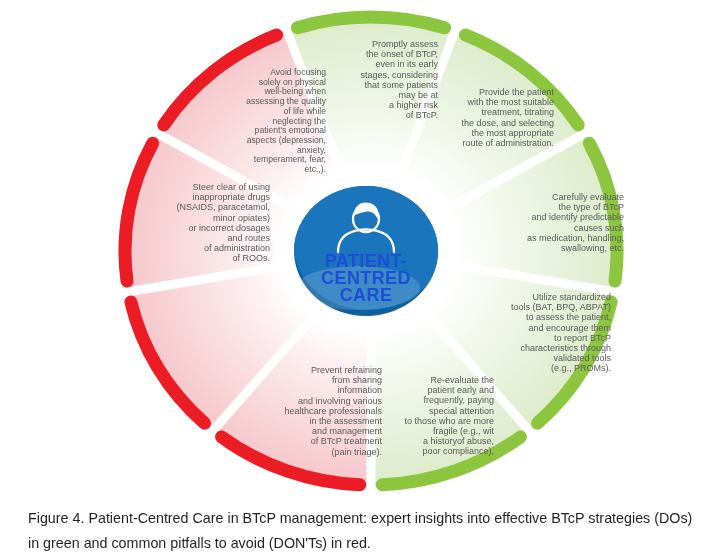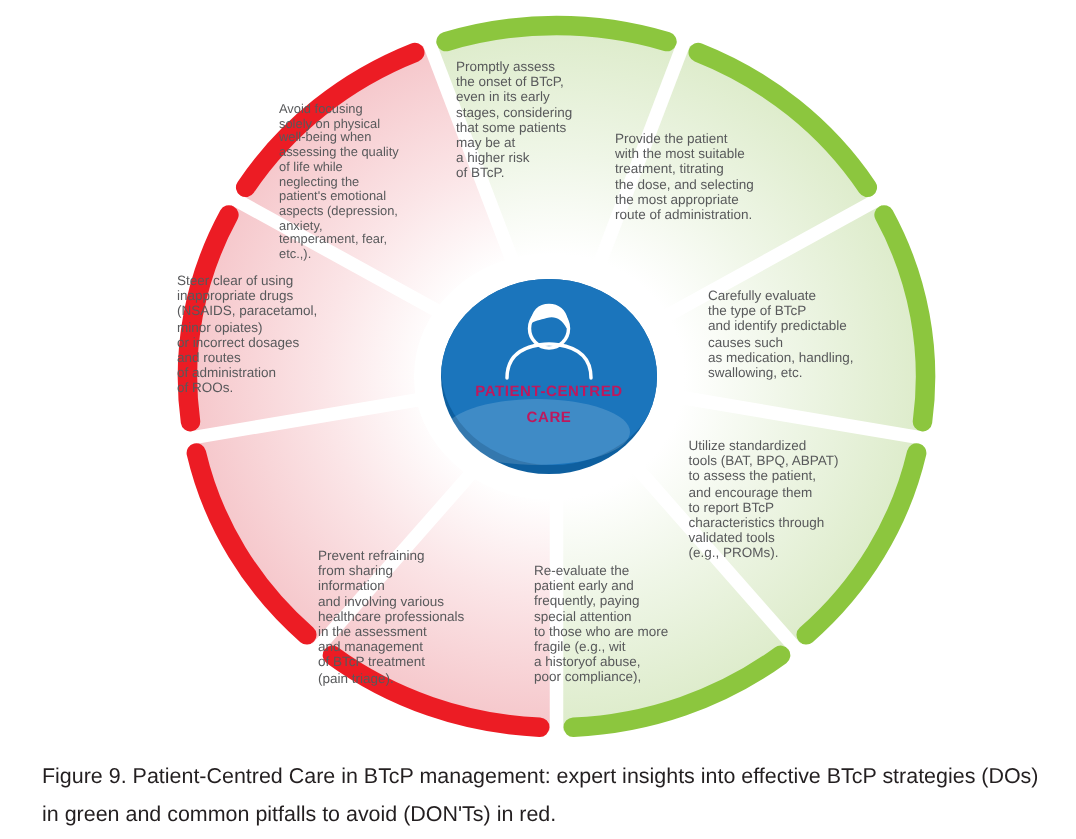--- a/index.html
+++ b/index.html
@@ -5,26 +5,26 @@
   html,body{margin:0;padding:0;background:#ffffff;}
   .stage{
     position:relative;width:717px;height:559px;background:#ffffff;overflow:hidden;
     font-family:"Liberation Sans", sans-serif;
   }
   .stage svg{position:absolute;left:0;top:0;}
   .seg{
     position:absolute;
     font-size:9px;line-height:10.2px;
     color:var(--seg-text,#58595B);
-    text-align:left;white-space:pre-line;
+    text-align:right;white-space:pre-line;
   }
   .seg.small{font-size:8.6px;line-height:9.7px;}
   .center-label{
     position:absolute;left:286px;top:253px;width:160px;
-    color:#be185d;font-weight:bold;font-size:10px;line-height:17px;
+    color:#1d4ed8;font-weight:bold;font-size:18px;line-height:17px;
     letter-spacing:.4px;text-align:center;white-space:pre-line;
   }
   .caption{
     position:absolute;left:28px;top:506px;width:680px;
     color:#231F20;font-size:14.3px;line-height:25px;white-space:pre-line;
   }
 </style>
 </head>
 <body>
 
@@ -121,21 +121,21 @@
 validated tools
 (e.g., PROMs).</div>
   <div class="seg" style="left:356px;top:375px;width:138px;">Re-evaluate the
 patient early and
 frequently, paying
 special attention
 to those who are more
 fragile (e.g., wit
 a historyof abuse,
 poor compliance),</div>
-  <div class="seg" style="left:212px;top:365px;width:154px;">Prevent refraining
+  <div class="seg" style="left:228px;top:365px;width:154px;">Prevent refraining
 from sharing
 information
 and involving various
 healthcare professionals
 in the assessment
 and management
 of BTcP treatment
 (pain triage).</div>
   <div class="seg small" style="left:186px;top:68px;width:140px;">Avoid focusing
 solely on physical
@@ -153,15 +153,15 @@
 (NSAIDS, paracetamol,
 minor opiates)
 or incorrect dosages
 and routes
 of administration
 of ROOs.</div>
 
   <div class="center-label">PATIENT-CENTRED
 CARE</div>
 
-  <div class="caption">Figure 9. Patient-Centred Care in BTcP management: expert insights into effective BTcP strategies (DOs)
+  <div class="caption">Figure 4. Patient-Centred Care in BTcP management: expert insights into effective BTcP strategies (DOs)
 in green and common pitfalls to avoid (DON'Ts) in red.</div>
 </div>
 
 </body></html>

